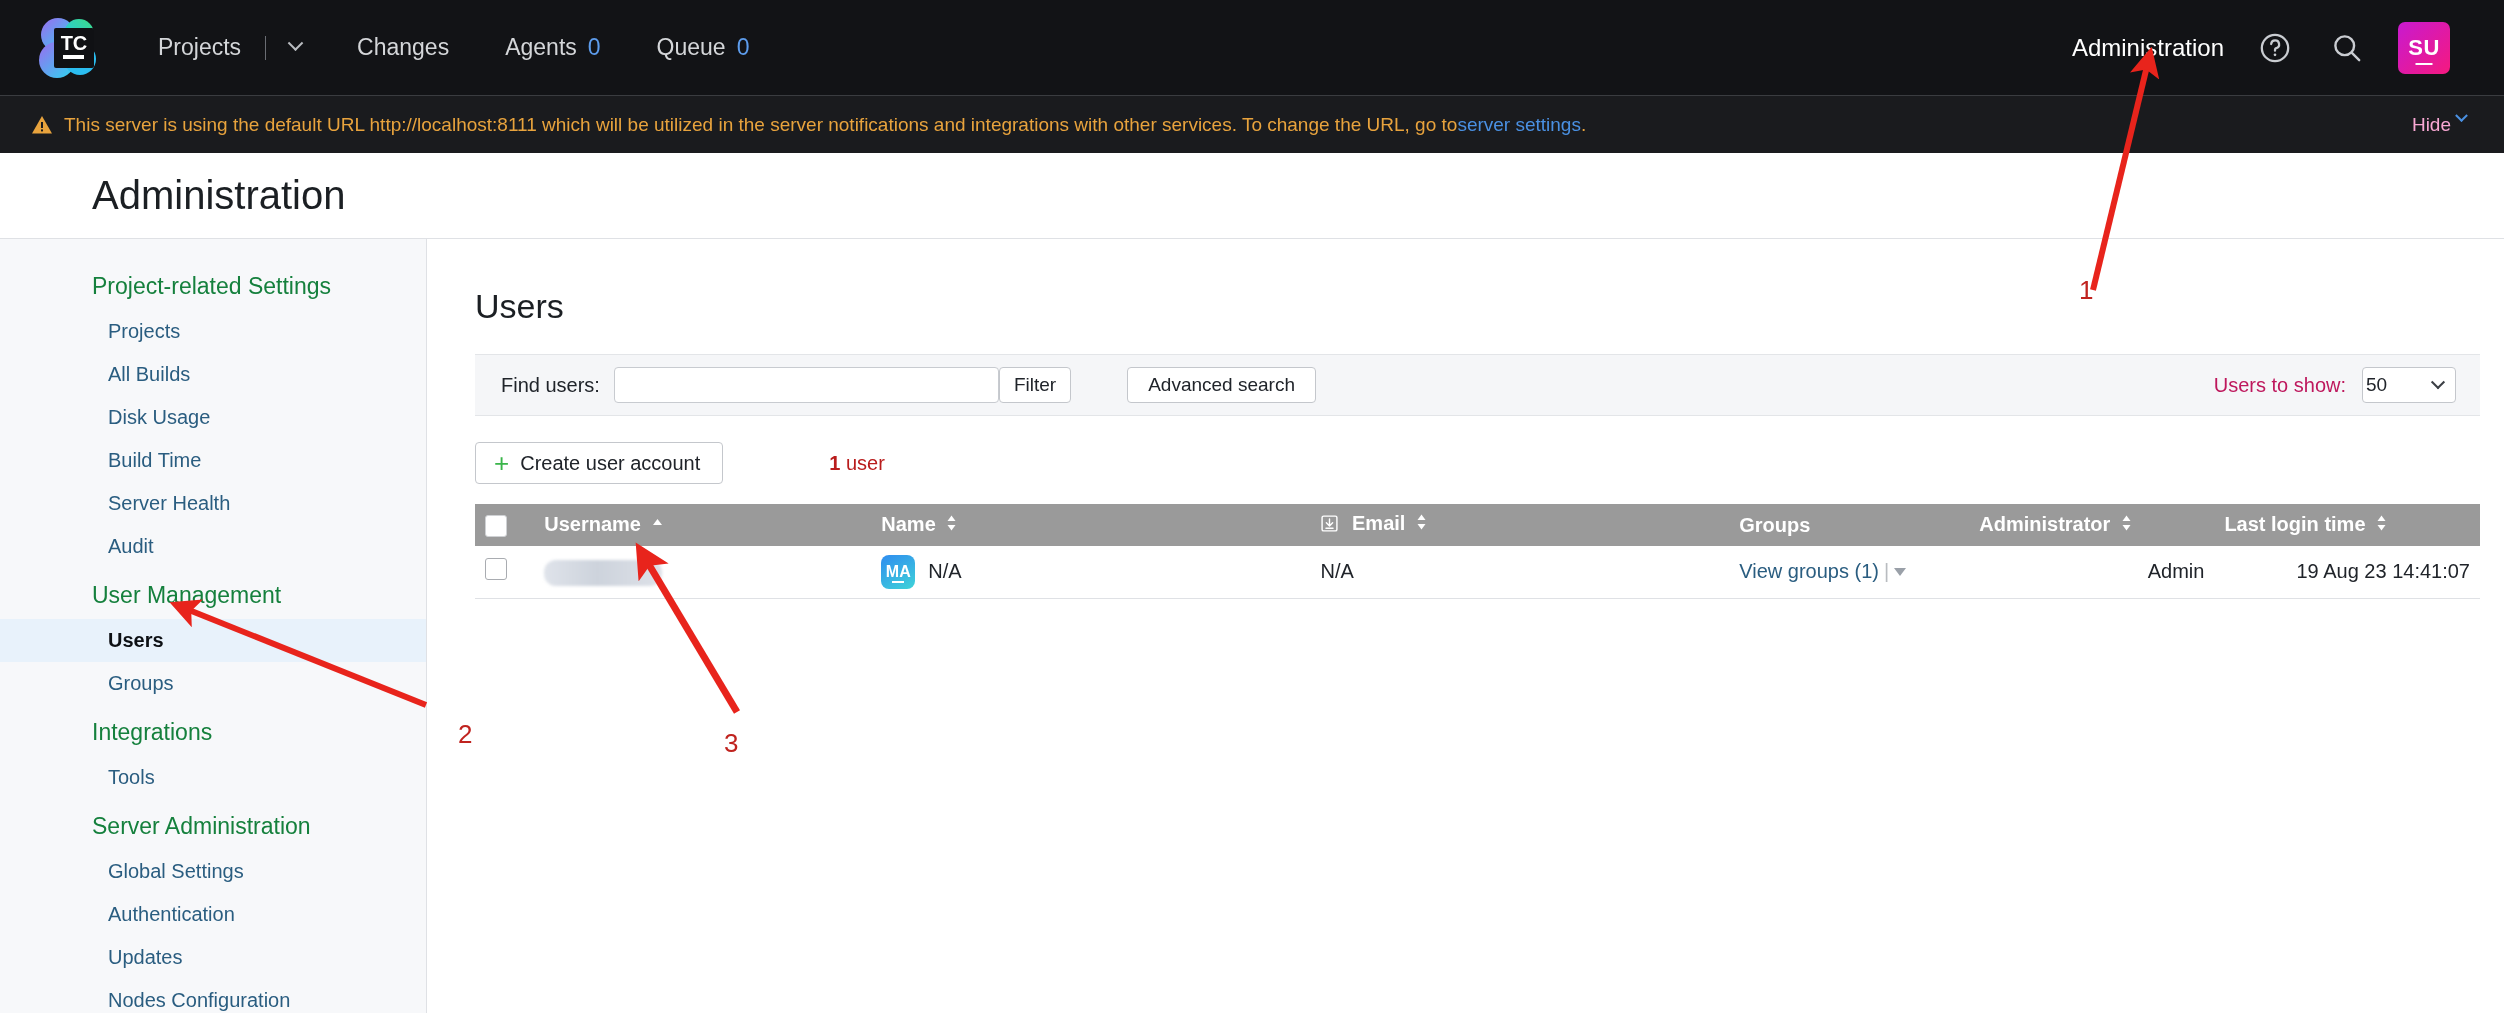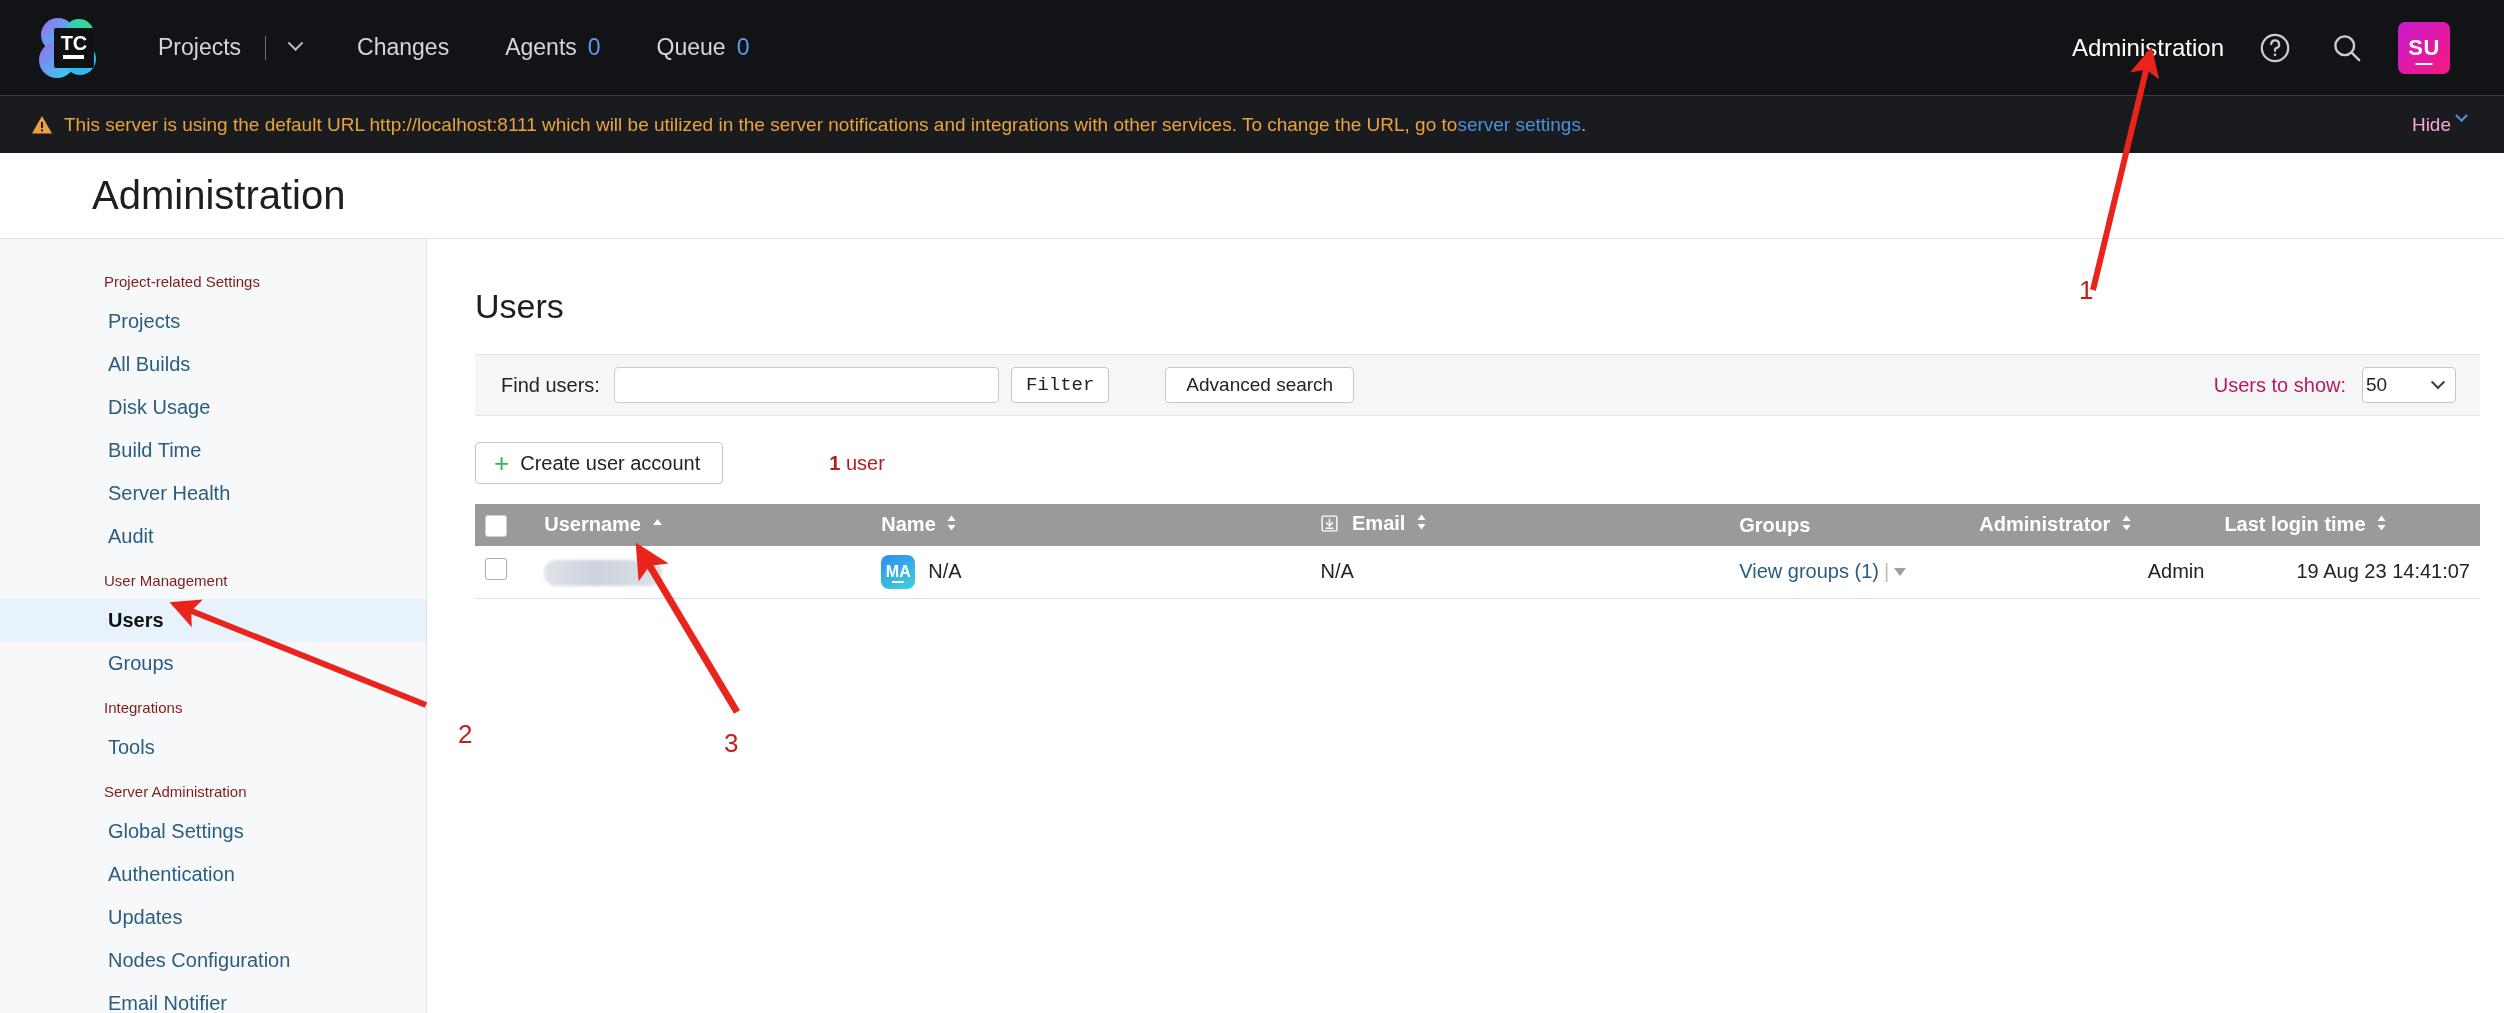--- a/index.html
+++ b/index.html
@@ -79,23 +79,22 @@
   
   .body-wrap { display: flex; height: 775px; }
   .sidebar {
     width: 427px; flex: none;
     background: #f7f8fa;
     border-top: 1px solid #dfe1e5;
     border-right: 1px solid #dfe1e5;
     padding-top: 20px;
   }
   .side-group-title {
-    font-size: 15px; color: #7f1d1d;
+    font-size: 23px; color: #15803d;
     padding: 14px 0 10px 92px;
-    margin-left: 12px;
   }
   .side-item {
     font-size: 20px; color: #2a5d80;
     padding: 9px 0 9px 108px;
     line-height: 1.25;
   }
   .side-item.active {
     background: #e8f2fb; color: #0d1014; font-weight: bold;
   }
 
@@ -120,21 +119,21 @@
     background: #fff; font-size: 19px; padding: 0 8px;
     font-family: "Liberation Sans", sans-serif; color: #20242a;
   }
   .btn {
     height: 36px; border: 1px solid #c4c7cc; border-radius: 4px;
     background: #fff; font-size: 19px; color: #20242a;
     padding: 0 14px; font-family: "Liberation Sans", sans-serif;
     display: flex; align-items: center; justify-content: center;
     white-space: nowrap;
   }
-  .btn-filter { margin-left: 12px; font-family: Liberation Mono, monospace; }
+  .btn-filter { margin-left: 0; }
   .btn-adv { margin-left: 56px; padding: 0 20px; }
   .users-show {
     margin-left: auto; display: flex; align-items: center; gap: 16px;
   }
   .users-show-label { font-size: 20px; color: #be185d; }
   .select-box {
     width: 94px; height: 36px; border: 1px solid #c4c7cc; border-radius: 4px;
     background: #fff; font-size: 19px; color: #20242a;
     display: flex; align-items: center; padding: 0 3px; position: relative;
   }

